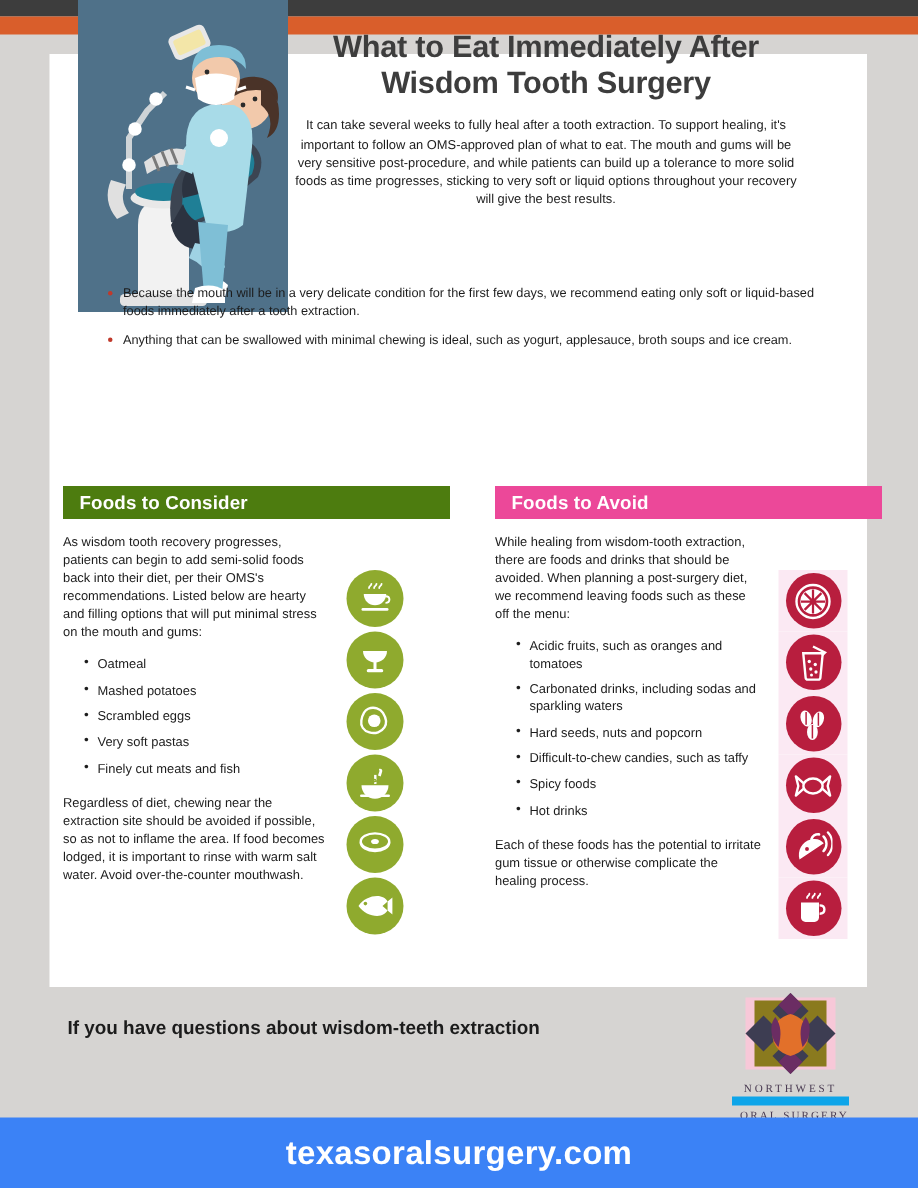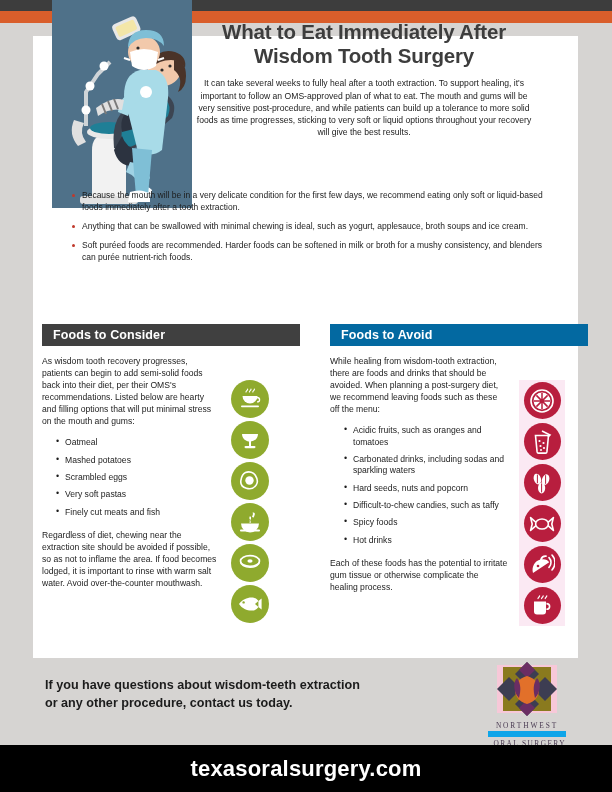--- a/index.html
+++ b/index.html
@@ -58,22 +58,22 @@
   .col-left{left:42px;}
   .col-right{left:330px;}
 
   .col-head{
     height:22px;display:flex;align-items:center;
     padding-left:11px;box-sizing:border-box;
   }
   .col-head span{
     color:#ffffff;font-size:12.5px;font-weight:bold;letter-spacing:0.1px;
   }
-  .head-green{background:#404040;}
-  .head-red{background:#0369a1;}
+  .head-green{background:#4d7c0f;}
+  .head-red{background:#ec4899;}
 
   .col-body{position:relative;padding-top:9px;}
   .col-text{
     font-size:8.6px;line-height:1.40;color:#1c1c1c;margin:0;width:178px;
   }
   .col-list{
     list-style:none;margin:10px 0 0 0;padding:0 0 0 14px;width:170px;
   }
   .col-list li{
     position:relative;padding-left:9px;margin-bottom:6px;
@@ -116,21 +116,21 @@
     text-align:center;font-family:"Liberation Serif", serif;
     font-size:7.4px;letter-spacing:1.9px;color:#4a3b52;
     border-bottom:6px solid #0ea5e9;padding-bottom:1px;width:78px;margin:3px auto 0;
   }
   .logo-txt2{
     text-align:right;font-family:"Liberation Serif", serif;
     font-size:7.4px;letter-spacing:1.4px;color:#4a3b52;width:78px;margin:2px auto 0;
   }
 
   .bar-dark-bottom{
-    position:absolute;left:0;top:745px;width:612px;height:47px;background:#000000;
+    position:absolute;left:0;top:745px;width:612px;height:47px;background:#3b82f6;
     display:flex;align-items:center;justify-content:center;
   }
   .url{color:#ffffff;font-size:22px;font-weight:bold;letter-spacing:0.2px;}
 </style>
 </head>
 <body>
 
 <div class="page">
 
   <div class="bar-dark-top"></div>
@@ -196,21 +196,20 @@
     <div class="title">
       <div>What to Eat Immediately After</div>
       <div>Wisdom Tooth Surgery</div>
     </div>
     <p class="intro">It can take several weeks to fully heal after a tooth extraction. To support healing, it's important to follow an OMS-approved plan of what to eat. The mouth and gums will be very sensitive post-procedure, and while patients can build up a tolerance to more solid foods as time progresses, sticking to very soft or liquid options throughout your recovery will give the best results.</p>
   </div>
 
   <ul class="main-bullets" id="main-bullets">
       <li>Because the mouth will be in a very delicate condition for the first few days, we recommend eating only soft or liquid-based foods immediately after a tooth extraction.</li>
       <li>Anything that can be swallowed with minimal chewing is ideal, such as yogurt, applesauce, broth soups and ice cream.</li>
-      <li>Soft puréed foods are recommended. Harder foods can be softened in milk or broth for a mushy consistency, and blenders can purée nutrient-rich foods.</li>
     </ul>
 
   <div class="col col-left">
     <div class="col-head head-green">
       <span>Foods to Consider</span>
     </div>
     <div class="col-body">
       <p class="col-text">As wisdom tooth recovery progresses, patients can begin to add semi-solid foods back into their diet, per their OMS's recommendations. Listed below are hearty and filling options that will put minimal stress on the mouth and gums:</p>
       <ul class="col-list" id="consider-list">
           <li>Oatmeal</li>
@@ -351,21 +350,20 @@
               <path d="M17.4 10.6c2 0 3.2 1.2 3.2 2.8s-1.2 2.8-3.2 2.8" fill="none" stroke="#fff" stroke-width="1.6"></path>
             </svg>
           </div>
         </div>
       </div>
     </div>
   </div>
 
   <div class="foot-msg">
     <div>If you have questions about wisdom-teeth extraction</div>
-    <div>or any other procedure, contact us today.</div>
   </div>
 
   <div class="logo">
     <div class="logo-mark">
       <svg width="76" height="56" viewBox="0 0 76 56">
         <rect x="8" y="3" width="60" height="48" fill="#f7c8d8"></rect>
         <rect x="14" y="5" width="48" height="44" fill="#8a7a1e"></rect>
         <path d="M38 0l12 12-12 12-12-12z" fill="#3d3d52"></path>
         <path d="M38 30l12 12-12 12-12-12z" fill="#3d3d52"></path>
         <path d="M8 27l12-12 12 12-12 12z" fill="#3d3d52"></path>

